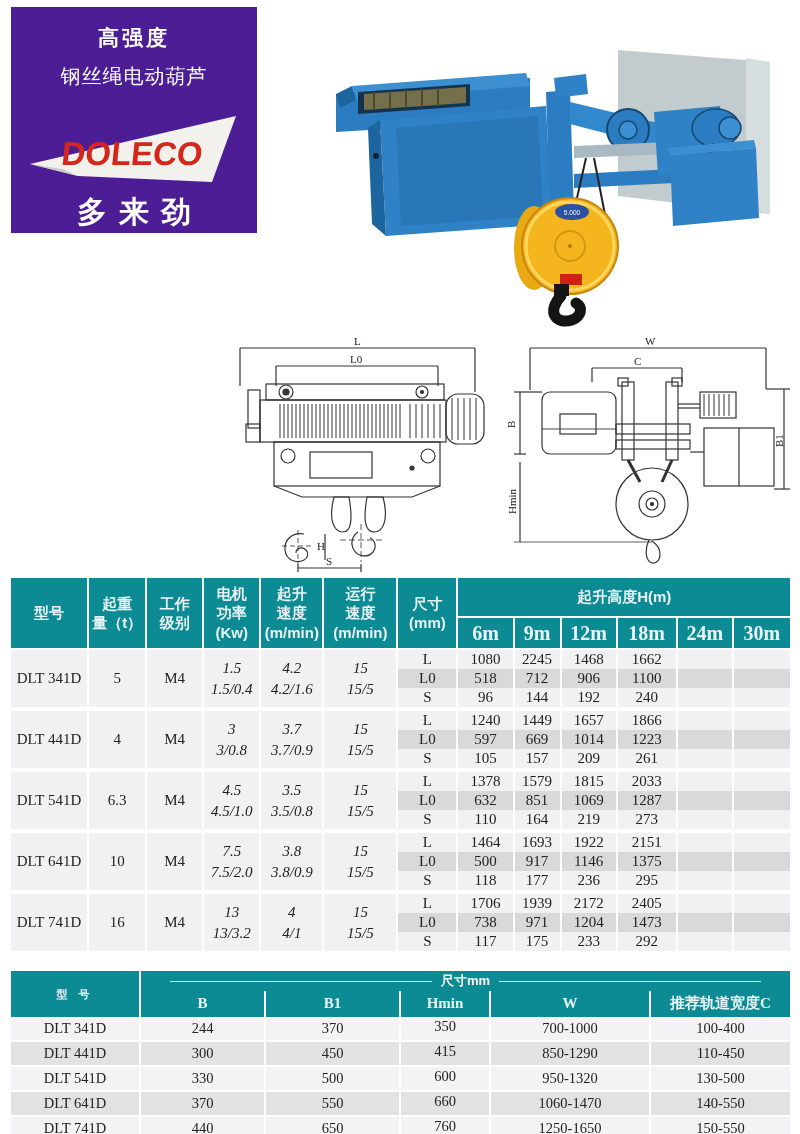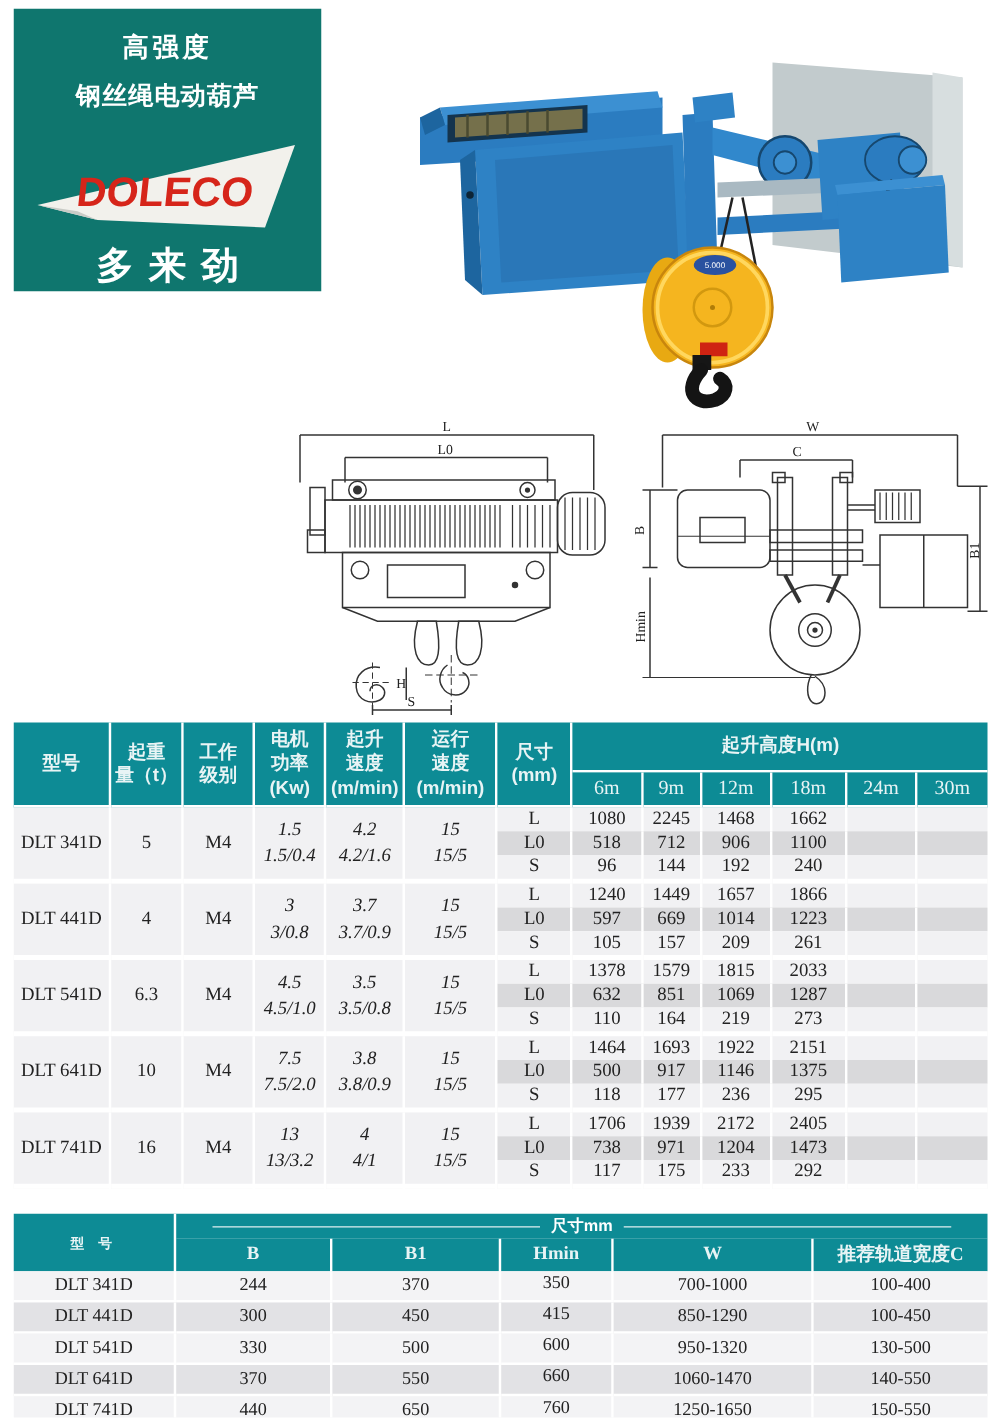--- a/index.html
+++ b/index.html
@@ -1,39 +1,39 @@
 <!DOCTYPE html>
 <html><head>
 <meta charset="utf-8">
 <style>
   html,body{margin:0;padding:0;background:#fff;}
   body{width:800px;height:1134px;position:relative;font-family:"Liberation Sans",sans-serif;overflow:hidden;}
 
   
-  .brand{position:absolute;left:11px;top:7px;width:246px;height:226px;background:#0f766e;color:#fff;text-align:center;}
+  .brand{position:absolute;left:11px;top:7px;width:246px;height:226px;background:#4c1d95;color:#fff;text-align:center;}
   .brand .l1{margin-top:17px;font-size:21px;font-weight:bold;letter-spacing:3px;}
-  .brand .l2{margin-top:11px;font-size:20px;font-weight:bold;letter-spacing:1px;}
+  .brand .l2{margin-top:11px;font-size:20px;font-weight:normal;letter-spacing:1px;}
   .brand svg{display:block;margin:22px auto 0 auto;}
   .brand .cn{font-size:30px;font-weight:bold;letter-spacing:12px;margin-top:0px;text-indent:12px;}
 
   
   .photo{position:absolute;left:318px;top:28px;width:470px;height:300px;}
   .drawings{position:absolute;left:222px;top:334px;width:575px;height:242px;display:flex;gap:10px;}
   .dimtext{font-family:"Liberation Serif",serif;font-size:11px;fill:#222;}
 
   
   .t1wrap{position:absolute;left:11px;top:578px;width:779px;}
   table{border-collapse:separate;border-spacing:0;table-layout:fixed;}
   .t1{width:779px;}
   .t1 th{background:#0D8B95;color:#E8F4F5;font-weight:bold;font-size:15px;line-height:1.3;
          white-space:pre-line;border-right:2px solid #fff;border-bottom:2px solid #fff;
          vertical-align:middle;padding:2px 0;}
   .t1 thead tr:nth-child(1){height:40px;}
   .t1 thead tr:nth-child(2){height:28px;}
-  .t1 .h2 th{font-family:"Liberation Serif",serif;font-size:16px;font-weight:normal;}
+  .t1 .h2 th{font-family:"Liberation Serif",serif;font-size:20px;font-weight:bold;}
   .t1 tr > *:last-child{border-right:none;}
   .t1 td{background:#F1F1F3;text-align:center;font-family:"Liberation Serif",serif;font-size:15px;
          color:#222;border-right:2px solid #fff;height:19px;padding:0 2px;line-height:1.15;vertical-align:middle;}
   .t1 .pre{white-space:pre-line;line-height:1.4;font-style:italic;}
   .t1 .rl0 td{background:#D9D9DB;}
   .t1 td.grp{background:#F1F1F3;border-bottom:4px solid #fff;}
   .t1 .rs td{border-bottom:4px solid #fff;}
 
   
   .t2wrap{position:absolute;left:11px;top:971px;width:779px;}
@@ -487,21 +487,21 @@
       <td><span class="hraise">350</span></td>
       <td>700-1000</td>
       <td>100-400</td>
     </tr>
     <tr class="alt">
       <td>DLT 441D</td>
       <td>300</td>
       <td>450</td>
       <td><span class="hraise">415</span></td>
       <td>850-1290</td>
-      <td>100-450</td>
+      <td>110-450</td>
     </tr>
     <tr>
       <td>DLT 541D</td>
       <td>330</td>
       <td>500</td>
       <td><span class="hraise">600</span></td>
       <td>950-1320</td>
       <td>130-500</td>
     </tr>
     <tr class="alt">

